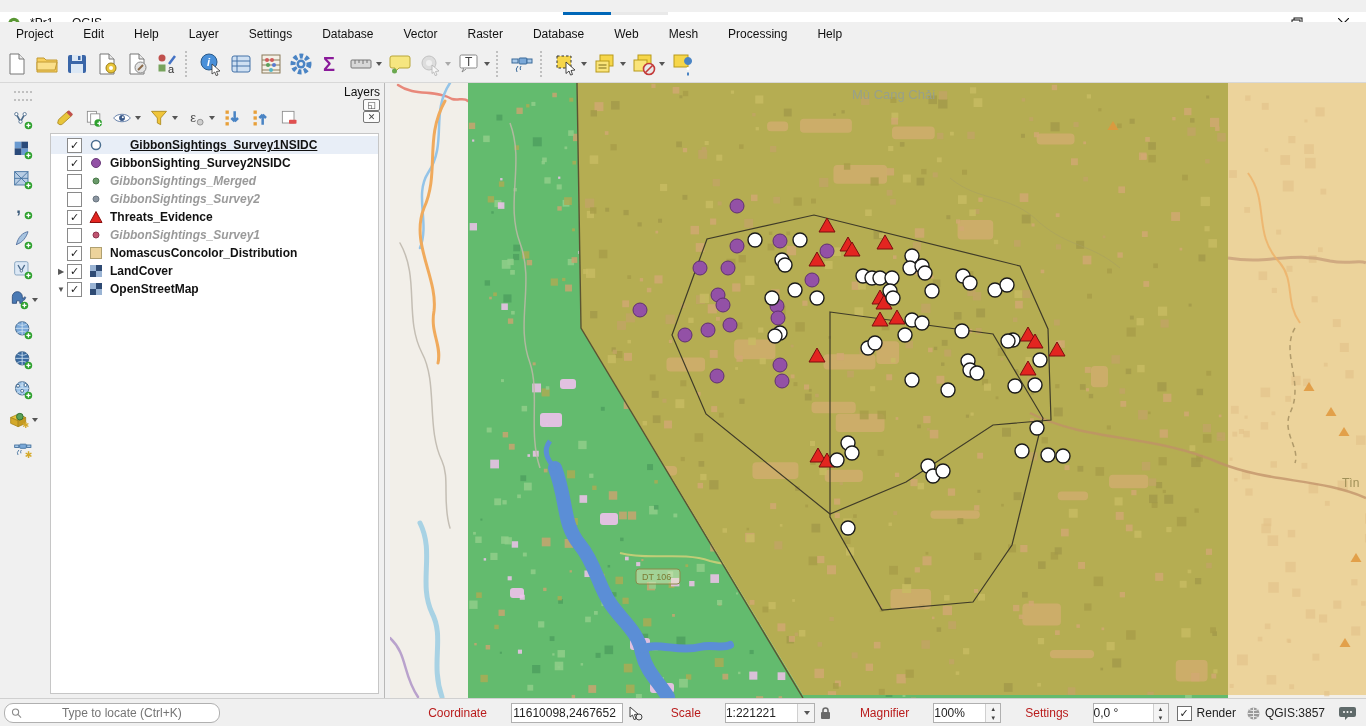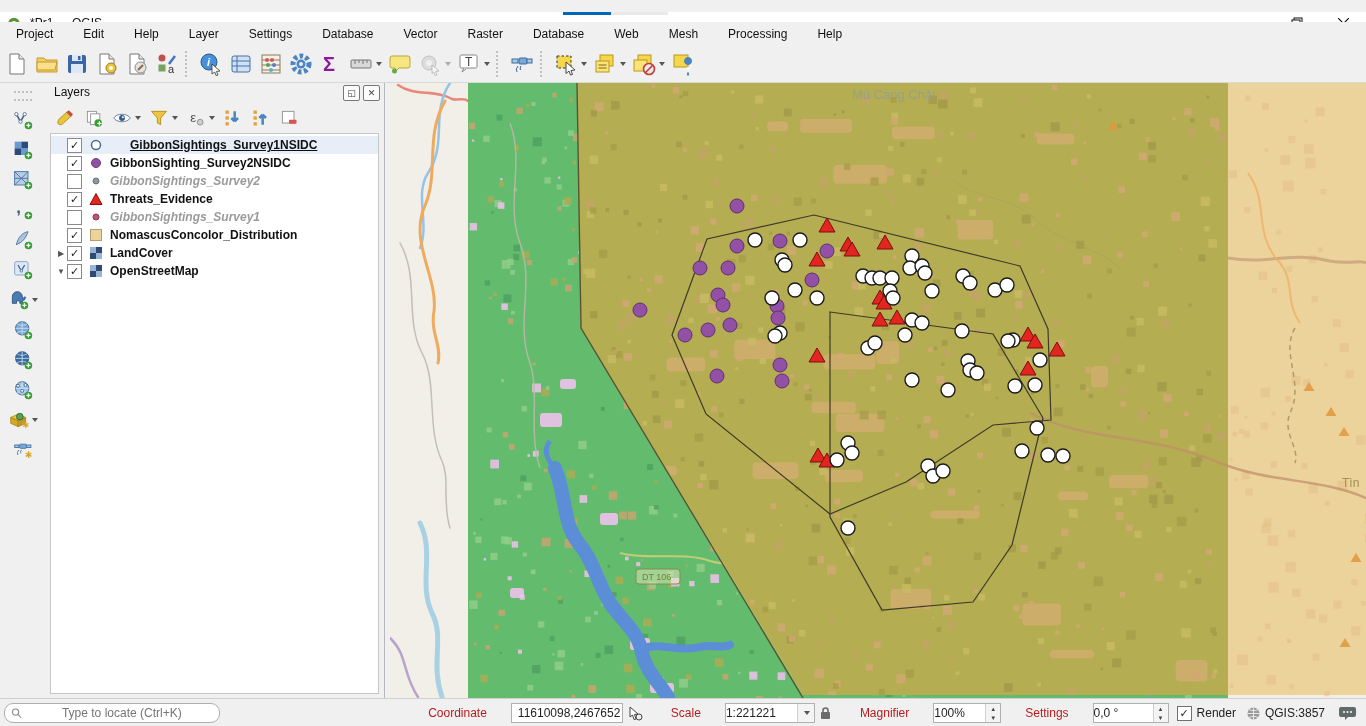--- a/index.html
+++ b/index.html
@@ -22,21 +22,21 @@
   .tb-btn{display:flex;align-items:center;padding:2px;margin:0 1px;border-radius:2px;}
   .tb-btn svg{display:block;}
   .tb-btn.disabled{opacity:.45;}
   .dd-arrow{width:0;height:0;border-left:3.5px solid transparent;border-right:3.5px solid transparent;border-top:4px solid #555;margin-left:3px;}
   
   .lefttb{position:absolute;left:0;top:83px;width:46px;height:615px;background:#f0f0f0;display:flex;flex-direction:column;align-items:center;padding-top:8px;box-sizing:border-box;}
   .lefttb .tb-btn{margin:3px 0;}
   .drag-dots{width:18px;height:6px;border-top:2px dotted #c0c0c0;border-bottom:2px dotted #c0c0c0;margin-bottom:4px;}
   
   .layers-panel{position:absolute;left:46px;top:83px;width:339px;height:615px;background:#f0f0f0;border-right:1px solid #b8b8b8;box-sizing:border-box;}
-  .panel-head{height:20px;display:flex;align-items:flex-start;padding:2px 4px 0 8px;}
+  .panel-head{height:20px;display:flex;align-items:flex-end;padding:2px 4px 0 8px;flex-direction:column;}
   .panel-title{flex:1;font-size:12px;color:#111;}
   .panel-winbtn{width:15px;height:14px;border:1px solid #777;border-radius:2px;display:flex;align-items:center;justify-content:center;font-size:9px;color:#444;margin-left:3px;background:#fbfbfb;}
   .panel-tools{height:26px;display:flex;align-items:center;padding-left:6px;}
   .panel-tools .tb-btn{margin:0 2px;}
   .layer-tree{position:absolute;left:4px;top:50px;right:5px;bottom:4px;background:#ffffff;border:1px solid #c6c6c6;overflow:hidden;padding-top:2px;}
   .layer-row{display:flex;align-items:center;height:18px;padding-left:4px;}
   .layer-row.selected{background:#e8eef7;}
   .expander{width:12px;text-align:center;font-size:8px;color:#555;}
   .lcheck{width:13px;height:13px;border:1px solid #8a8a8a;background:#fff;display:flex;align-items:center;justify-content:center;font-size:11px;margin-right:6px;flex:none;}
   .lsym{width:16px;display:flex;justify-content:center;margin-right:6px;flex:none;}
@@ -44,21 +44,21 @@
   .llabel.muted{color:#9a9a9a;font-style:italic;}
   .llabel.selected{text-decoration:underline;margin-left:20px;}
   
   .map{position:absolute;left:390px;top:83px;width:976px;height:669px;background:#84cc16;}
   
   .statusbar{position:absolute;left:0;top:698px;width:1366px;height:28px;background:#f0f0f0;border-top:1px solid #d0d0d0;display:flex;align-items:center;font-size:12px;color:#222;}
   .locate{display:flex;align-items:center;width:208px;height:18px;border:1px solid #b0b0b0;border-radius:9px;background:#fff;margin-left:4px;padding-left:6px;color:#8a8a8a;gap:38px;}
   .locate input{border:none;outline:none;font-size:12px;color:#555;width:170px;background:transparent;font-family:inherit;}
   .sb-spacer{flex:1;}
   .sb-label{margin:0 24px;color:#b91c1c;}
-  .sb-field{height:18px;border:1px solid #b0b0b0;background:#fff;display:flex;align-items:center;justify-content:flex-start;padding:0 6px;font-size:12px;}
+  .sb-field{height:18px;border:1px solid #b0b0b0;background:#fff;display:flex;align-items:center;justify-content:flex-end;padding:0 6px;font-size:12px;}
   .sb-combo{display:flex;align-items:center;height:18px;border:1px solid #b0b0b0;background:#fff;}
   .sb-combo .dd{width:16px;height:100%;display:flex;align-items:center;justify-content:center;border-left:1px solid #d0d0d0;margin-left:6px;background:#f4f4f4;}
   .spin{width:14px;height:18px;display:flex;flex-direction:column;border-left:1px solid #d0d0d0;background:#f4f4f4;}
   .spin span{flex:1;display:flex;align-items:center;justify-content:center;font-size:6px;color:#444;}
   .sb-check{width:13px;height:13px;border:1px solid #707070;background:#fff;display:flex;align-items:center;justify-content:center;font-size:11px;margin:0 5px 0 8px;}
   .sb-icon{margin:0 4px;display:flex;align-items:center;}
 </style>
 </head>
 <body>
 
@@ -451,20 +451,30 @@
         </div>
         <div class="layer-row">
           <span class="expander"></span>
           <span class="lcheck">✓</span>
           <span class="lsym">
             <svg width="14" height="14" viewBox="0 0 14 14">
               <circle cx="7" cy="7" r="4.5" fill="#9351a6" stroke="#6a3a7a"></circle>
             </svg>
           </span>
           <span class="llabel">GibbonSighting_Survey2NSIDC</span>
+        </div>
+        <div class="layer-row">
+          <span class="expander"></span>
+          <span class="lcheck"></span>
+          <span class="lsym">
+            <svg width="14" height="14" viewBox="0 0 14 14">
+              <circle cx="7" cy="7" r="3" fill="#6a9a6a" stroke="#4a7a4a"></circle>
+            </svg>
+          </span>
+          <span class="llabel muted">GibbonSightings_Merged</span>
         </div>
         <div class="layer-row">
           <span class="expander"></span>
           <span class="lcheck"></span>
           <span class="lsym">
             <svg width="14" height="14" viewBox="0 0 14 14">
               <circle cx="7" cy="7" r="3" fill="#8a95a0" stroke="#6a7580"></circle>
             </svg>
           </span>
           <span class="llabel muted">GibbonSightings_Survey2</span>

